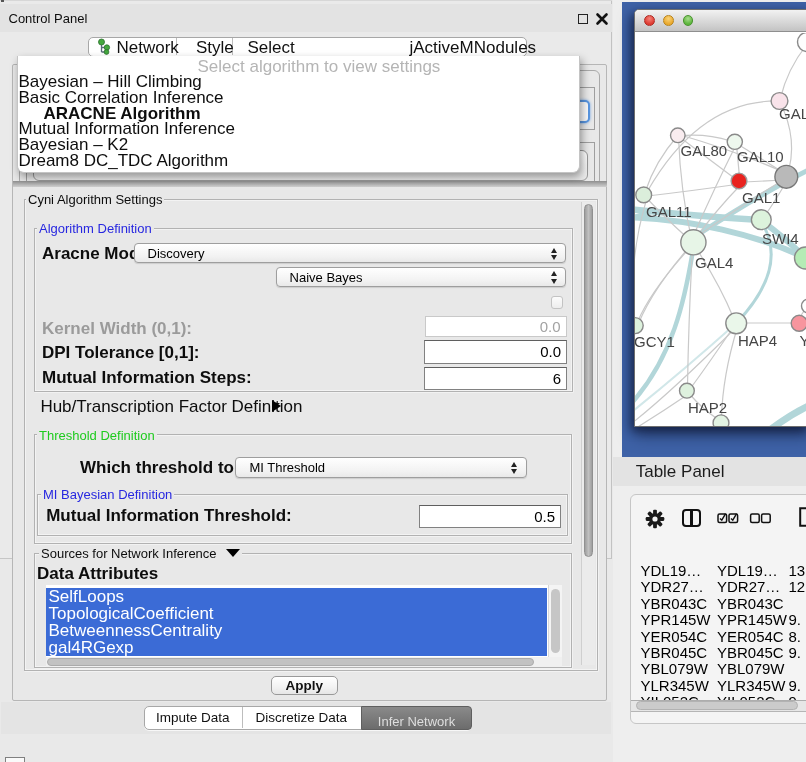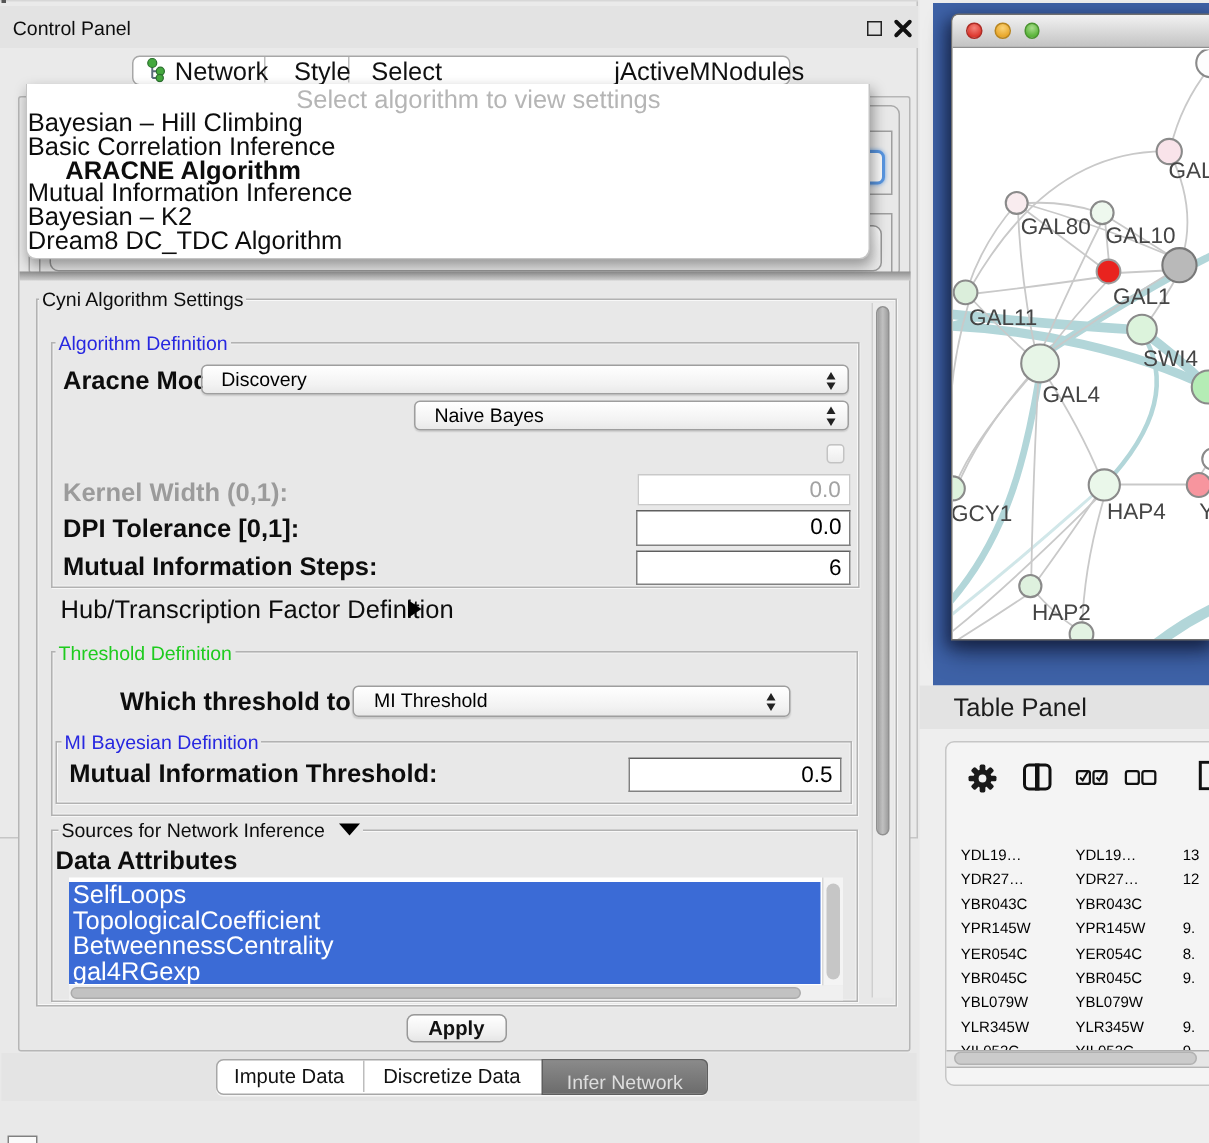--- a/index.html
+++ b/index.html
@@ -278,21 +278,21 @@
   </g>
   <g fill="none" stroke="#111" stroke-width="1.4">
     <path d="M3 5.4 L4.8 7.2 L8.6 0.6"></path>
     <path d="M14 5.4 L15.8 7.2 L19.6 0.6"></path>
   </g>
 </svg>
 <svg class="abs" style="left:797.5px; top:506.5px;" width="14" height="20" viewBox="0 0 12 20">
   <path d="M1.2 1.2 L7.5 1.2 L11.5 5.4 L11.5 18.8 L1.2 18.8 Z" fill="none" stroke="#111" stroke-width="2"></path>
 </svg>
 
-<div class="abs" id="trows" style="left:634.8px; top:563px; width:171.2px; height:149px; overflow:hidden; font-size:10px; line-height:16.4px; color:#000;">
+<div class="abs" id="trows" style="left:634.8px; top:563px; width:171.2px; height:149px; overflow:hidden; font-size:15px; line-height:16.4px; color:#000;">
       <div style="position:absolute; left:5.7px; top:0px;">YDL19…</div>
       <div style="position:absolute; left:82.2px; top:0px;">YDL19…</div>
       <div style="position:absolute; left:153.7px; top:0px;">13</div>
       <div style="position:absolute; left:5.7px; top:16.4px;">YDR27…</div>
       <div style="position:absolute; left:82.2px; top:16.4px;">YDR27…</div>
       <div style="position:absolute; left:153.7px; top:16.4px;">12</div>
       <div style="position:absolute; left:5.7px; top:32.8px;">YBR043C</div>
       <div style="position:absolute; left:82.2px; top:32.8px;">YBR043C</div>
       <div style="position:absolute; left:153.7px; top:32.8px;"></div>
       <div style="position:absolute; left:5.7px; top:49.199999999999996px;">YPR145W</div>

